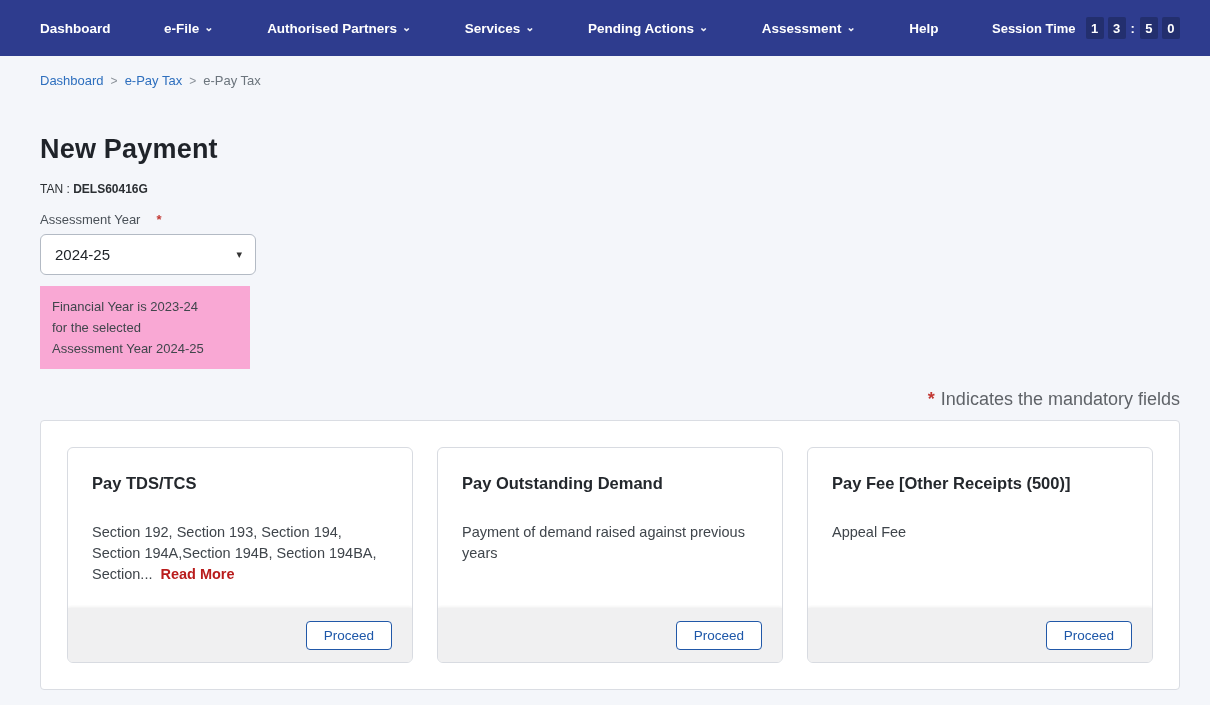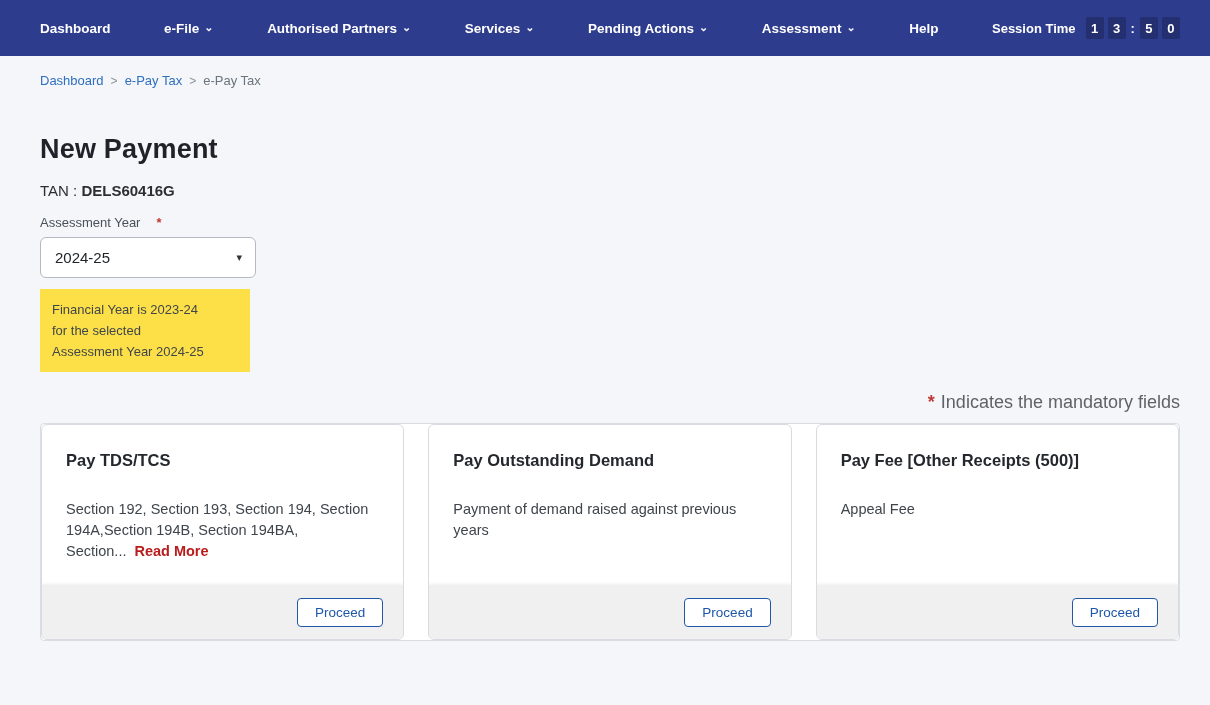--- a/index.html
+++ b/index.html
@@ -71,21 +71,21 @@
   .crumb-current { color: #6c757d; }
 
   
   .page-title {
     margin: 46px 0 0 40px;
     font-size: 27px;
     font-weight: 700;
     color: #1f2329;
     letter-spacing: .2px;
   }
-  .tan-line { margin: 17px 0 0 40px; font-size: 15px; color: #2b2f33; }
+  .tan-line { margin: 17px 0 0 40px; font-size: 12px; color: #2b2f33; }
   .tan-value { font-weight: 700; }
 
   .field-label {
     margin: 16px 0 0 40px;
     font-size: 13px;
     color: #4a5158;
     display: flex;
     gap: 16px;
     align-items: baseline;
   }
@@ -104,41 +104,42 @@
     padding: 0 13px 0 14px;
     font-size: 15px;
     color: #212529;
     cursor: pointer;
   }
   .select-caret { font-size: 11px; color: #333; }
 
   .info-box {
     margin: 11px 0 0 40px;
     width: 210px;
-    background: #fde047;
+    background: #f9a8d4;
     padding: 10px 12px;
     font-size: 13px;
     line-height: 21px;
     color: #40464c;
   }
 
   .mandatory-note {
     margin: 20px 30px 0 0;
     text-align: right;
     font-size: 18px;
     color: #5f6368;
   }
   .mandatory-note .req { margin-right: 6px; }
 
   
   .cards-panel {
     margin: 10px 30px 0 40px;
     background: #ffffff;
     border: 1px solid #dadde3;
     border-radius: 4px;
+    padding: 26px;
   }
   .cards-grid {
     display: grid;
     grid-template-columns: repeat(3, 1fr);
     gap: 24px;
   }
   .card {
     background: #fff;
     border: 1px solid #d8dbe1;
     border-radius: 6px;

